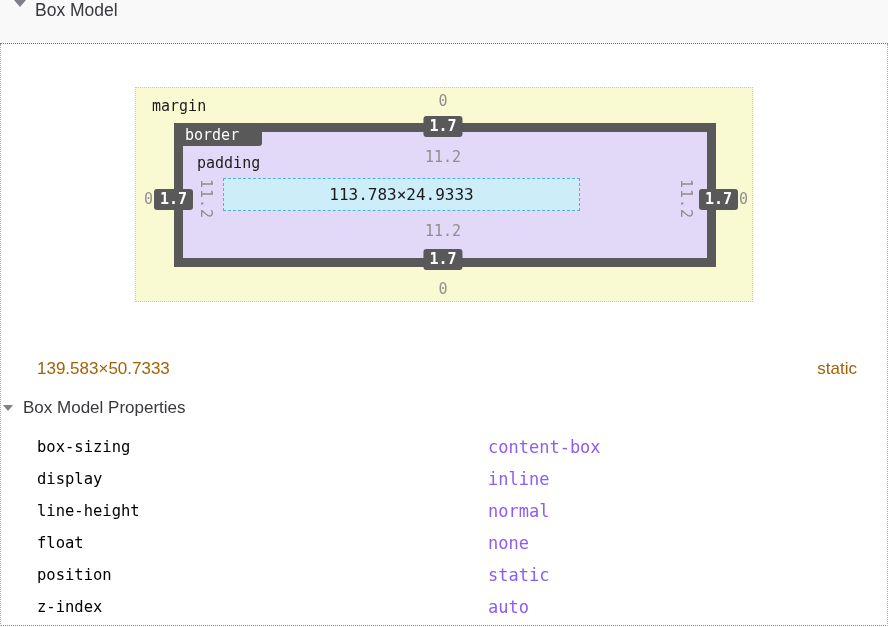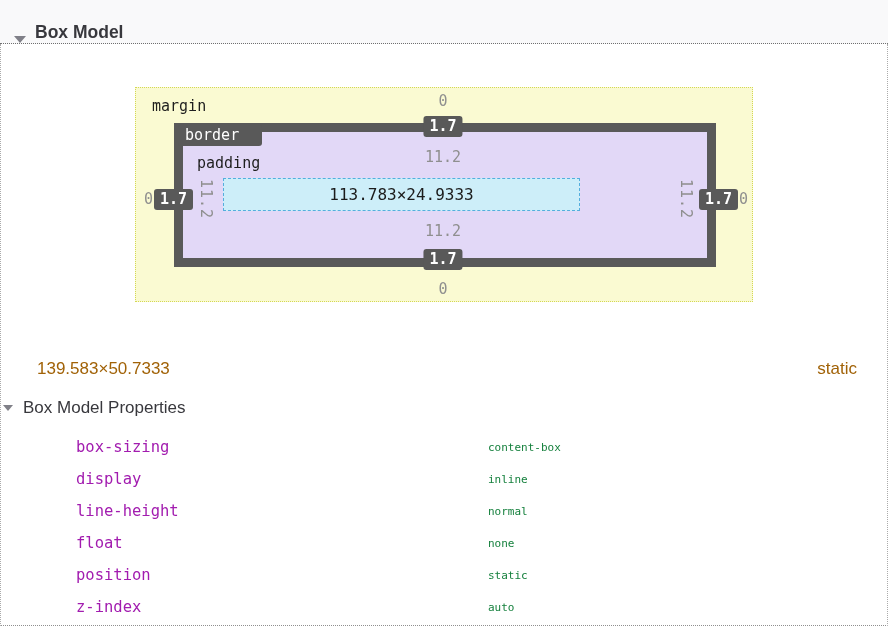--- a/index.html
+++ b/index.html
@@ -1,22 +1,22 @@
 <!DOCTYPE html>
 <html><head>
 <meta charset="utf-8">
 <style>
   * { margin:0; padding:0; box-sizing:border-box; }
   html,body { width:888px; height:627px; background:#ffffff; overflow:hidden;
               font-family:"Liberation Sans", sans-serif; }
 
   
   .panel-header {
-    height:44px; background:#f9f9fa; display:flex; align-items:flex-end;
-    padding-left:14px; border-bottom:1px dotted #6f6f6f; cursor:default;font-weight:bold;
+    height:44px; background:#f9f9fa; display:flex; align-items:flex-start;
+    padding-left:14px; border-bottom:1px dotted #6f6f6f; cursor:default;
   }
   .tri {
     width:0; height:0; border-left:6px solid transparent; border-right:6px solid transparent;
     border-top:7px solid #808088; margin-right:9px; flex:0 0 auto;
   }
   .panel-header .title { font-size:17.5px; color:#38383d; }
 
   
   .panel-content {
     height:582px; border-left:1px dotted #aaaaaa; border-right:1px dotted #aaaaaa;
@@ -77,25 +77,25 @@
   .props-header {
     margin-top:17px; padding-left:2px; height:24px; display:flex; align-items:center;
     cursor:default;
   }
   .props-header .tri { border-left-width:5px; border-right-width:5px; border-top-width:6px; margin-right:10px; }
   .props-header .title { font-size:17px; color:#38383d; }
   .props-list { margin-top:11px; }
   .prop-row { display:grid; grid-template-columns:487px auto; height:32px; align-items:center; }
   .prop-name  {
     padding-left:36px; font-family:"DejaVu Sans Mono","Liberation Mono",monospace;
-    font-size:15.5px; color:#a21caf; cursor:default;margin-left:39px;
+    font-size:15.5px; color:#000000; cursor:default;
   }
   .prop-value {
     font-family:"DejaVu Sans Mono","Liberation Mono",monospace;
-    font-size:11px; color:#15803d; cursor:default;
+    font-size:17px; color:#8b5cf6; cursor:default;
   }
 </style>
 </head>
 <body>
 
 <div class="panel">
 
   <div class="panel-header">
     <span class="tri"></span>
     <span class="title">Box Model</span>

